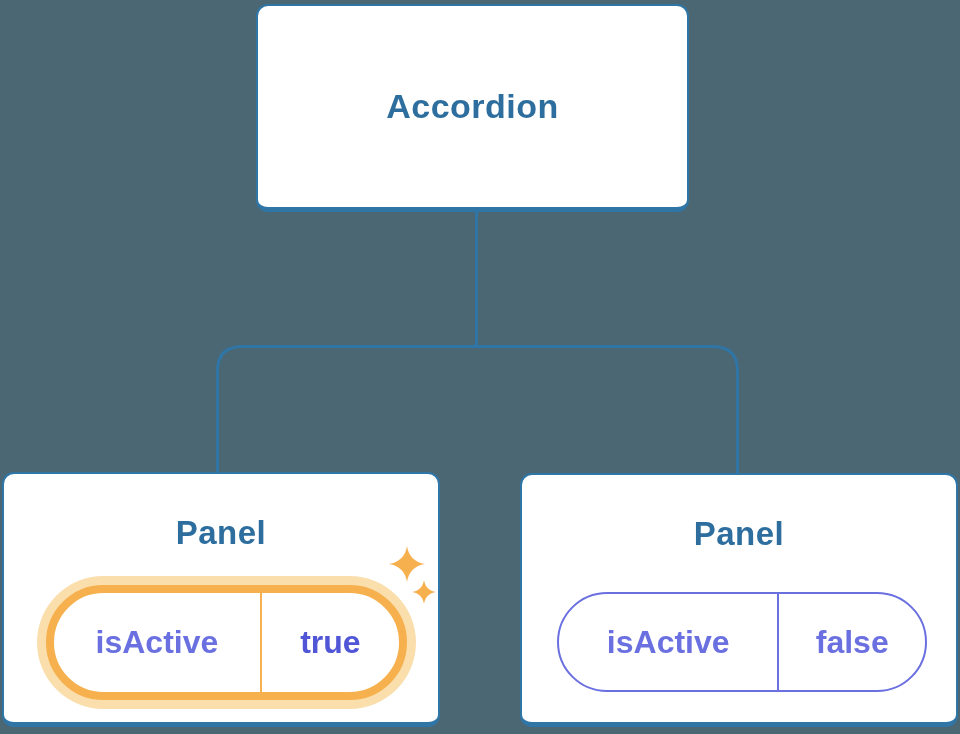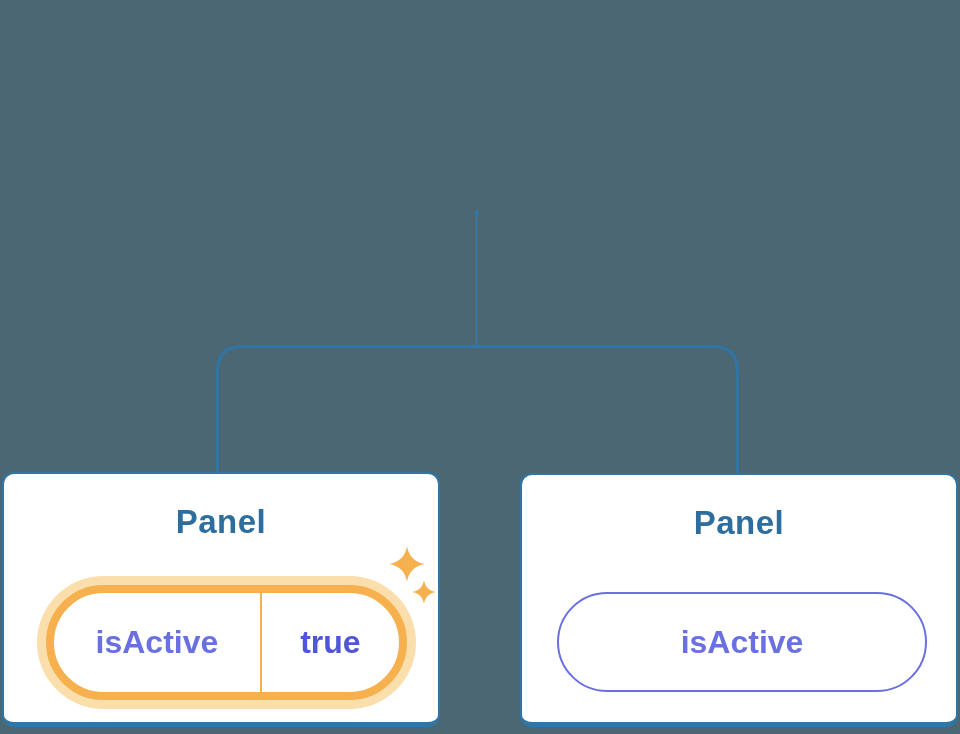--- a/index.html
+++ b/index.html
@@ -50,21 +50,21 @@
     font-size: 34px;
     font-weight: 600;
     letter-spacing: 0.5px;
     color: var(--blue-text);
   }
 
   .panel-left  { left: 2px;   top: 472px; width: 438px; height: 255px; }
   .panel-right { left: 520px; top: 473px; width: 438px; height: 254px; }
 
   .panel-title {
-    margin-top: 29px;
+    margin-top: 40px;
     text-align: center;
     font-size: 33px;
     font-weight: 600;
     letter-spacing: 0.5px;
     color: var(--blue-text);
   }
 
   .pill {
     position: absolute;
     display: flex;
@@ -115,33 +115,37 @@
 </head>
 <body>
 
 <div class="canvas">
 
   <svg class="connectors" viewBox="0 0 960 734" fill="none">
     <path d="M476.5 210 V 348" stroke="#2F76A6" stroke-width="3"></path>
     <path d="M217.5 475 V 371 Q 217.5 346.5 242.5 346.5 H 712.5 Q 737.5 346.5 737.5 371 V 476" stroke="#2F76A6" stroke-width="3" stroke-linejoin="round"></path>
   </svg>
 
+  <div class="node root-node">
+    <span class="node-label">Accordion</span>
+  </div>
 
   <div class="node panel-left">
     <div class="panel-title">Panel</div>
     <div class="pill pill-active">
       <span class="cell cell-key">isActive</span>
       <span class="cell cell-val">true</span>
     </div>
     <svg class="sparkles" viewBox="0 0 52 62" fill="#F6B04E">
       <path transform="translate(1,2) scale(1.5)" d="M12 0C12.88 6.6 17.4 11.12 24 12C17.4 12.88 12.88 17.4 12 24C11.12 17.4 6.6 12.88 0 12C6.6 11.12 11.12 6.6 12 0Z"></path>
       <path transform="translate(24,36)" d="M12 0C12.88 6.6 17.4 11.12 24 12C17.4 12.88 12.88 17.4 12 24C11.12 17.4 6.6 12.88 0 12C6.6 11.12 11.12 6.6 12 0Z"></path>
     </svg>
   </div>
 
   <div class="node panel-right">
     <div class="panel-title">Panel</div>
     <div class="pill pill-inactive">
       <span class="cell cell-key">isActive</span>
+      <span class="cell cell-val">false</span>
     </div>
   </div>
 
 </div>
 
 </body></html>

